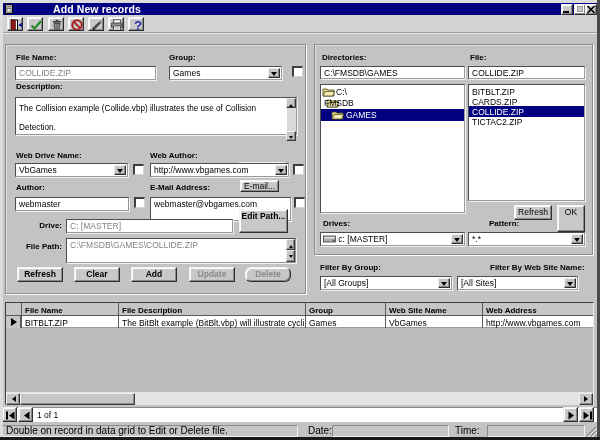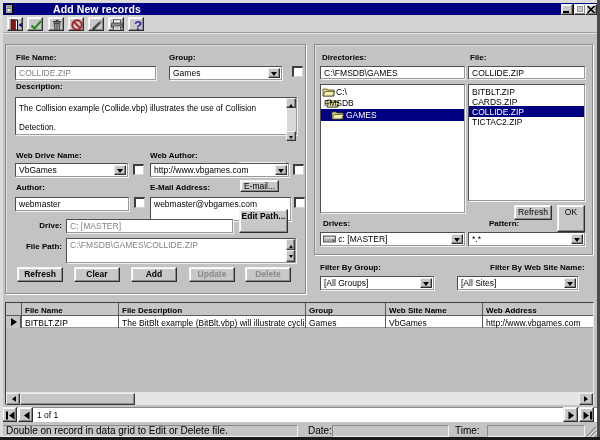--- a/index.html
+++ b/index.html
@@ -141,21 +141,21 @@
 <div class="btn" style="left:239px;top:209px;width:49px;height:24px;line-height:13px;">Edit Path...</div>
 <div class="lbl" style="left:24px;top:242px;width:38px;text-align:right;">File Path:</div>
 <div class="tb" style="left:66px;top:238px;width:230px;height:25px;"><span class="gray">C:\FMSDB\GAMES\COLLIDE.ZIP</span></div>
 <div class="sb up" style="left:286px;top:239px;width:9px;height:11px;"></div>
 <div class="sb dn" style="left:286px;top:250px;width:9px;height:12px;"></div>
 
 <div class="btn" style="left:17px;top:267px;width:46px;height:15px;line-height:13px;">Refresh</div>
 <div class="btn" style="left:74px;top:267px;width:46px;height:15px;line-height:13px;">Clear</div>
 <div class="btn" style="left:131px;top:267px;width:46px;height:15px;line-height:13px;">Add</div>
 <div class="btn dis" style="left:189px;top:267px;width:46px;height:15px;line-height:13px;">Update</div>
-<div class="btn dis" style="left:245px;top:267px;width:46px;height:15px;line-height:13px;">Delete</div>
+<div class="btn dis" style="left:245px;top:267px;width:46px;height:15px;line-height:13px;border-radius:6px;">Delete</div>
 
 <div class="frame" style="left:314px;top:44px;width:279px;height:211px;"></div>
 <div class="lbl" style="left:322px;top:53px;">Directories:</div>
 <div class="lbl" style="left:470px;top:53px;">File:</div>
 <div class="tb" style="left:320px;top:66px;width:145px;height:13px;">C:\FMSDB\GAMES</div>
 <div class="tb" style="left:468px;top:66px;width:117px;height:13px;">COLLIDE.ZIP</div>
 
 <div class="tb" style="left:320px;top:84px;width:145px;height:129px;padding:0;"></div>
 <div class="ic" style="left:322px;top:87px;">
 <svg width="13" height="10" viewBox="0 0 13 10">
@@ -193,21 +193,21 @@
 <div class="lbl" style="left:323px;top:219px;">Drives:</div>
 <div class="tb" style="left:320px;top:232px;width:145px;height:14px;padding-left:2px;"><svg width="13" height="8" viewBox="0 0 13 8" style="vertical-align:-1px;">
       <rect x="0.5" y="1" width="12" height="6" fill="#b0b0b0" stroke="#3a3a3a" stroke-width="0.8"></rect>
       <rect x="1.5" y="2" width="10" height="1.4" fill="#e8e8e8"></rect>
       <circle cx="10.6" cy="5.4" r="0.8" fill="#222"></circle>
     </svg> c: [MASTER]<span class="dd"></span></div>
 <div class="lbl" style="left:466px;top:219px;margin-left:23px;">Pattern:</div>
 <div class="tb" style="left:468px;top:232px;width:117px;height:14px;">*.*<span class="dd"></span></div>
 
 <div class="lbl" style="left:320px;top:263px;">Filter By Group:</div>
-<div class="tb" style="left:320px;top:276px;width:114px;height:14px;">[All Groups]<span class="dd"></span></div>
+<div class="tb" style="left:320px;top:276px;width:132px;height:14px;">[All Groups]<span class="dd"></span></div>
 <div class="lbl" style="left:457px;top:263px;margin-left:33px;">Filter By Web Site Name:</div>
 <div class="tb" style="left:457px;top:276px;width:121px;height:14px;">[All Sites]<span class="dd"></span></div>
 
 <div class="a" style="left:5px;top:302px;width:589px;height:103px;background:#bdbdbd;border:1px solid #3e3e3e;border-bottom-color:#e8e8e8;border-right-color:#e8e8e8;"></div>
 <div class="a" style="left:6px;top:303px;width:587px;height:13px;background:#c6c6c6;border-bottom:1px solid #5a5a5a;"></div>
 <div class="a" style="left:6px;top:316px;width:587px;height:12px;background:#fff;border-bottom:1px solid #9a9a9a;"></div>
 <div class="a" style="left:6px;top:316px;width:15px;height:12px;background:#c6c6c6;border-right:1px solid #5a5a5a;"></div>
 <svg class="a" style="left:11px;top:318px;" width="6" height="8" viewBox="0 0 6 8">
     <polygon points="0,0 6,4 0,8" fill="#000"></polygon>
   </svg>

